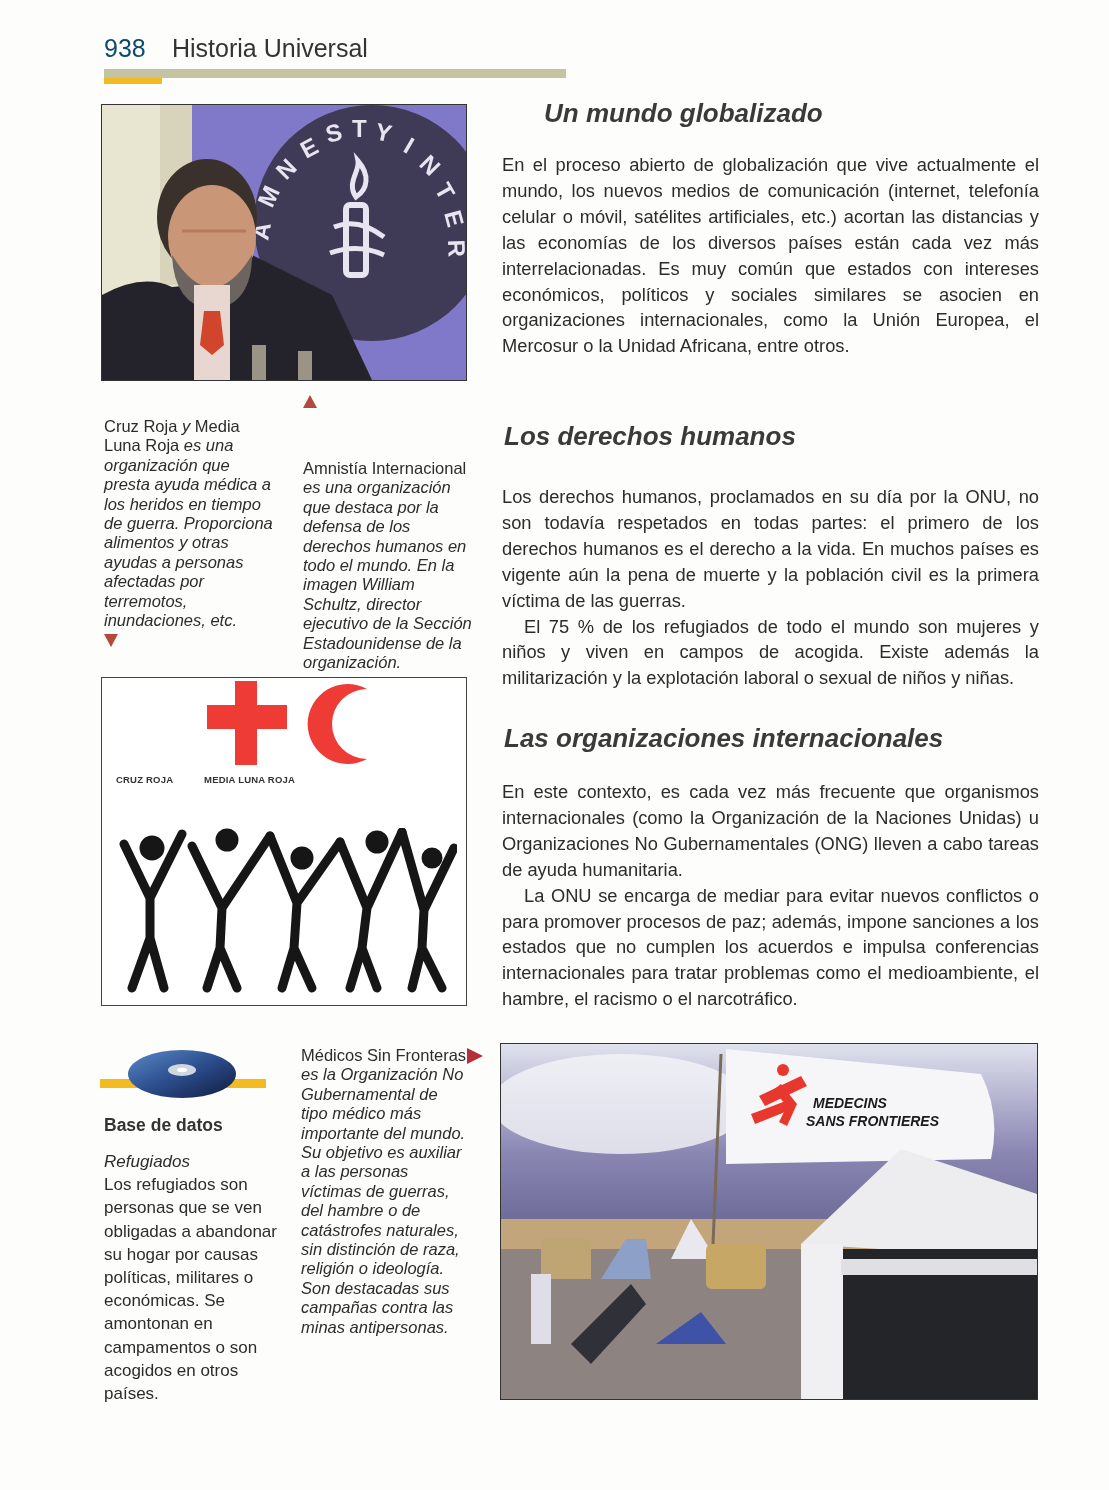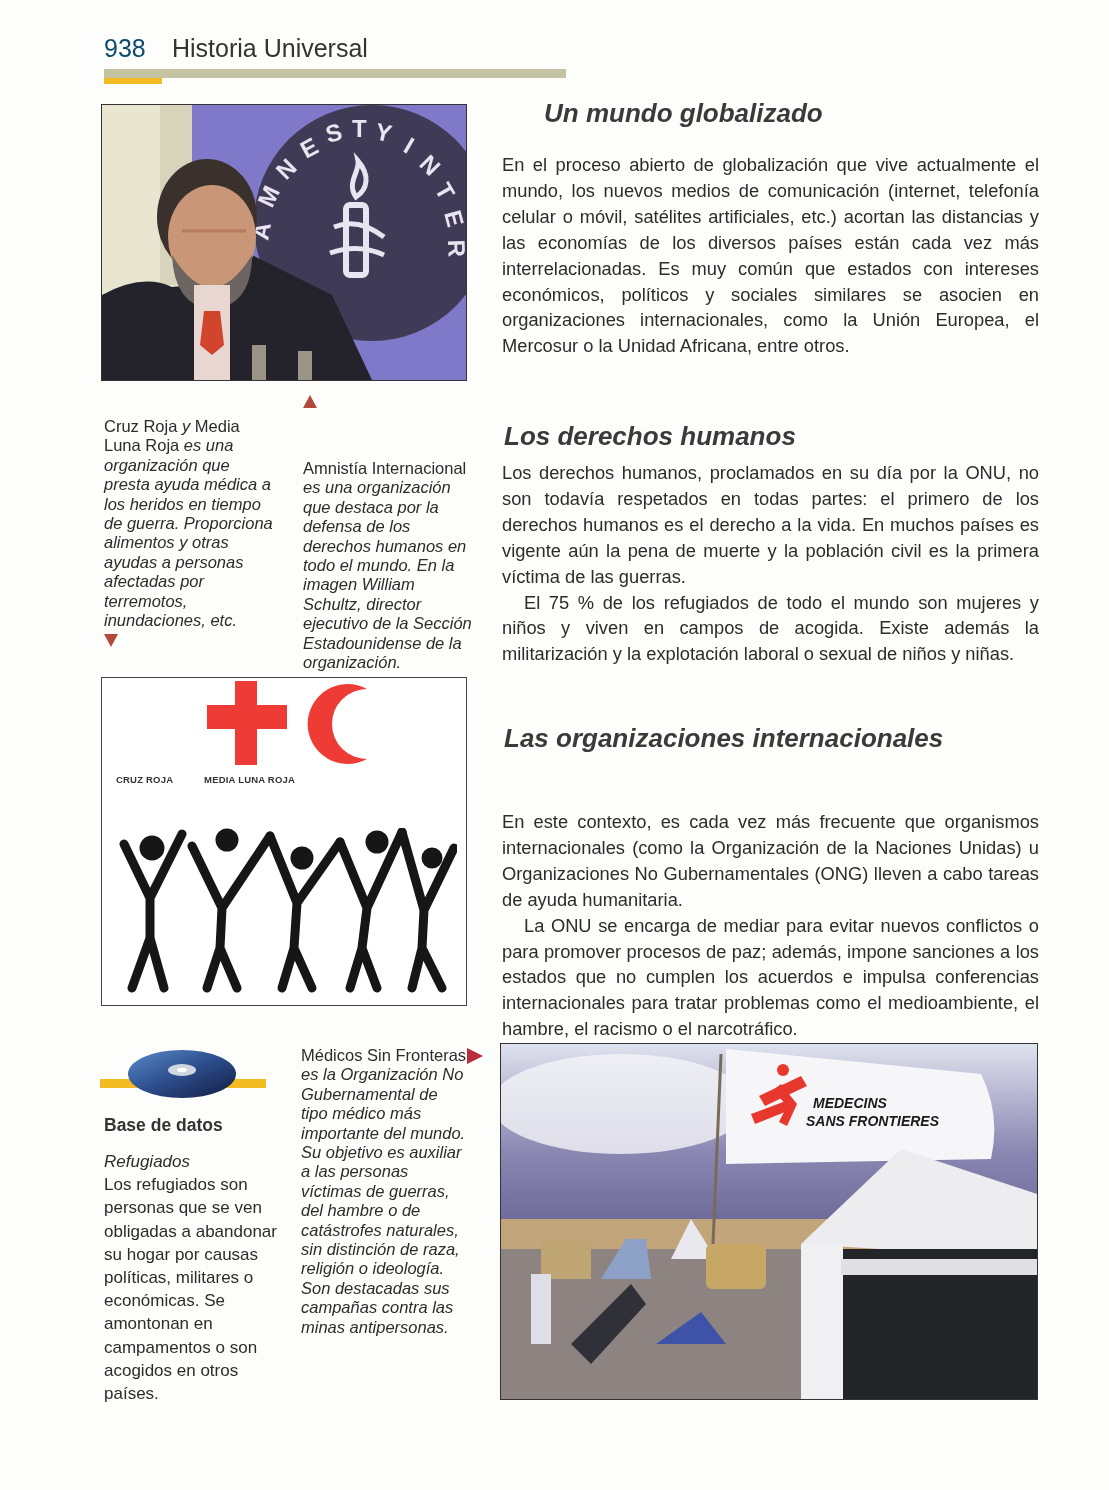--- a/index.html
+++ b/index.html
@@ -83,21 +83,21 @@
 <div class="caption" style="left:104px;top:417px;width:170px;">
   <span>Cruz Roja</span><i> y </i><span>Media Luna Roja</span><i> es una organización que presta ayuda médica a los heridos en tiempo de guerra. Proporciona alimentos y otras ayudas a personas afectadas por terremotos, inundaciones, etc.</i>
   <div class="tri-down" style="margin-top:4px;"></div>
 </div>
 <div class="abs tri-up" style="left:303px;top:395px;"></div>
 <div class="caption" style="left:303px;top:414px;width:170px;margin-top:45px;">
   <span>Amnistía Internacional</span><i> es una organización que destaca por la defensa de los derechos humanos en todo el mundo. En la imagen William Schultz, director ejecutivo de la Sección Estadounidense de la organización.</i>
 </div>
 
 <h2 class="section" style="left:504px;top:410px;margin-top:11px;">Los derechos humanos</h2>
-<div class="body" style="left:502px;top:460px;width:537px;">
+<div class="body" style="left:502px;top:484px;width:537px;">
   <p>Los derechos humanos, proclamados en su día por la ONU, no son todavía respetados en todas partes: el primero de los derechos humanos es el derecho a la vida. En muchos países es vigente aún la pena de muerte y la población civil es la primera víctima de las guerras.</p>
   <p class="ind">El 75 % de los refugiados de todo el mundo son mujeres y niños y viven en campos de acogida. Existe además la militarización y la explotación laboral o sexual de niños y niñas.</p>
 </div>
 
 <div class="abs redcross">
   <svg class="abs" style="left:105px;top:3px;" width="172" height="86" viewBox="0 0 172 86">
     <g>
       <rect x="28" y="0" width="22" height="84" fill="#ee3b36"></rect>
       <rect x="0" y="24" width="80" height="24" fill="#ee3b36"></rect>
     </g>
@@ -127,21 +127,21 @@
       </g>
       <g>
         <circle cx="320" cy="30" r="6" fill="#161616"></circle>
         <path d="M290 4 L312 82 L342 20 M312 82 L310 120 L300 160 M310 120 L330 160"></path>
       </g>
     </g>
   </svg>
 </div>
 
 <h2 class="section" style="left:504px;top:723px;">Las organizaciones internacionales</h2>
-<div class="body" style="left:502px;top:779px;width:537px;margin-top:30px;">
+<div class="body" style="left:502px;top:779px;width:537px;">
   <p>En este contexto, es cada vez más frecuente que organismos internacionales (como la Organización de la Naciones Unidas) u Organizaciones No Gubernamentales (ONG) lleven a cabo tareas de ayuda humanitaria.</p>
   <p class="ind">La ONU se encarga de mediar para evitar nuevos conflictos o para promover procesos de paz; además, impone sanciones a los estados que no cumplen los acuerdos e impulsa conferencias internacionales para tratar problemas como el medioambiente, el hambre, el racismo o el narcotráfico.</p>
 </div>
 
 <div class="abs" style="left:100px;top:1046px;width:166px;height:56px;">
   <div class="abs" style="left:0;top:33px;width:166px;height:9px;background:#f3bb22;"></div>
   <svg class="abs" style="left:26px;top:0px;" width="112" height="56" viewBox="0 0 112 56">
     <defs>
       <linearGradient id="cdg" x1="0" y1="0" x2="1" y2="1">
         <stop offset="0" stop-color="#5a8ac9"></stop>

